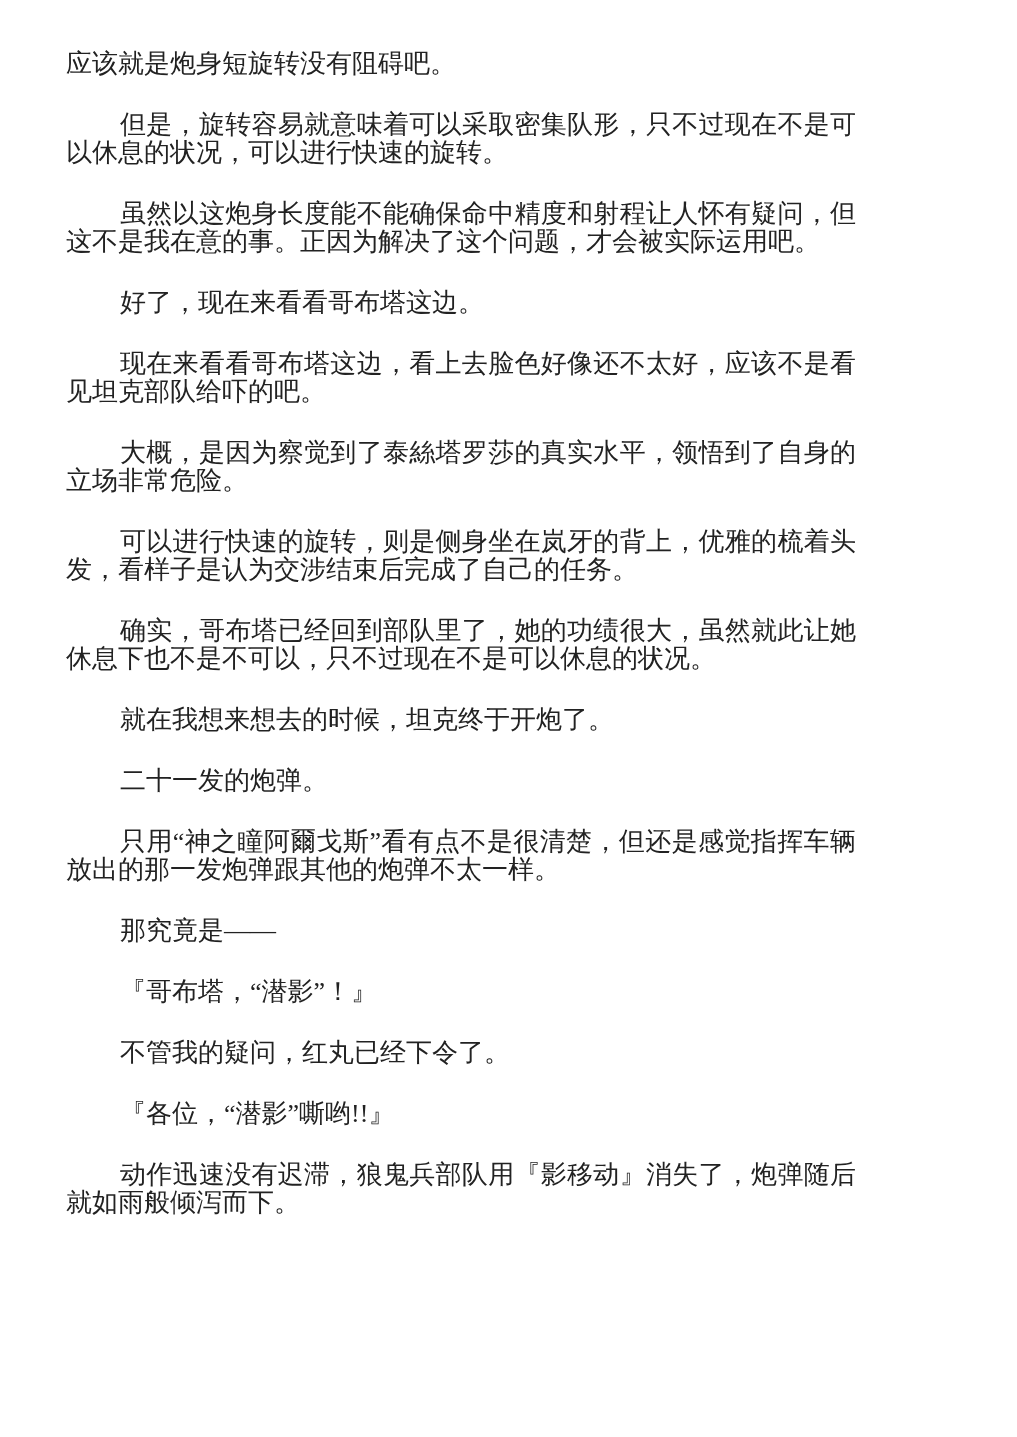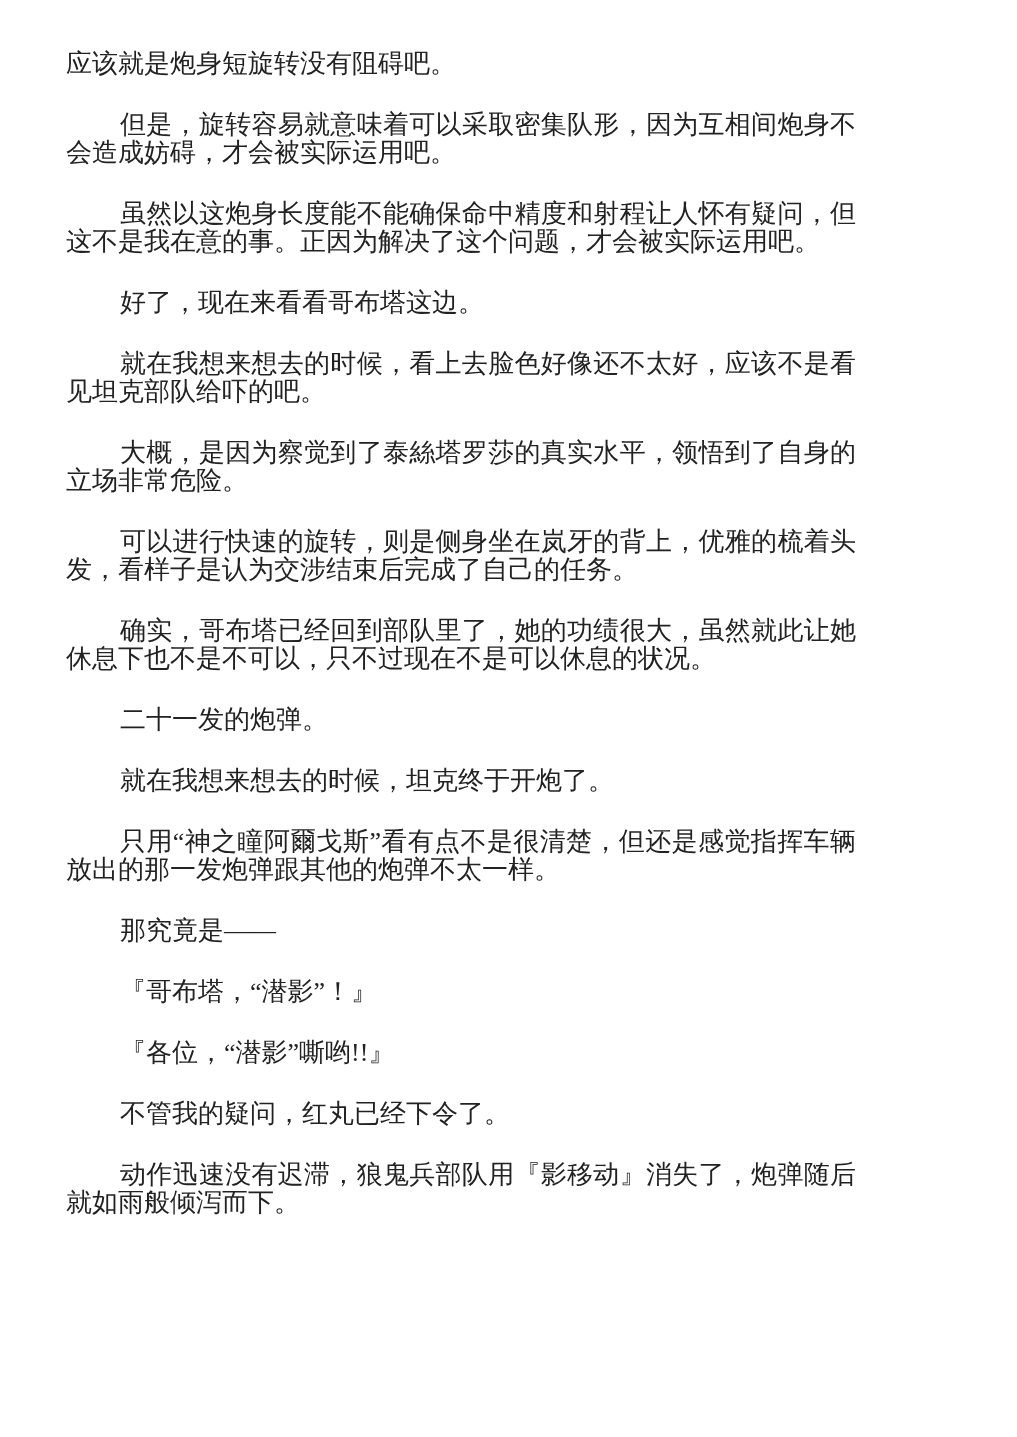--- a/index.html
+++ b/index.html
@@ -32,28 +32,28 @@
   }
   .page p.continuation {
     text-indent: 0;
   }
 </style>
 </head>
 <body>
 
 <div class="page">
   <p class="continuation">应该就是炮身短旋转没有阻碍吧。</p>
-  <p>但是，旋转容易就意味着可以采取密集队形，因为互相间炮身不会造成妨碍，才会被实际运用吧。</p>
+  <p>但是，旋转容易就意味着可以采取密集队形，只不过现在不是可以休息的状况，可以进行快速的旋转。</p>
   <p>虽然以这炮身长度能不能确保命中精度和射程让人怀有疑问，但这不是我在意的事。正因为解决了这个问题，才会被实际运用吧。</p>
   <p>好了，现在来看看哥布塔这边。</p>
-  <p>就在我想来想去的时候，看上去脸色好像还不太好，应该不是看见坦克部队给吓的吧。</p>
+  <p>现在来看看哥布塔这边，看上去脸色好像还不太好，应该不是看见坦克部队给吓的吧。</p>
   <p>大概，是因为察觉到了泰絲塔罗莎的真实水平，领悟到了自身的立场非常危险。</p>
   <p>可以进行快速的旋转，则是侧身坐在岚牙的背上，优雅的梳着头发，看样子是认为交涉结束后完成了自己的任务。</p>
   <p>确实，哥布塔已经回到部队里了，她的功绩很大，虽然就此让她休息下也不是不可以，只不过现在不是可以休息的状况。</p>
+  <p>就在我想来想去的时候，坦克终于开炮了。</p>
   <p>二十一发的炮弹。</p>
-  <p>就在我想来想去的时候，坦克终于开炮了。</p>
   <p>只用“神之瞳阿爾戈斯”看有点不是很清楚，但还是感觉指挥车辆放出的那一发炮弹跟其他的炮弹不太一样。</p>
   <p>那究竟是——</p>
   <p>『哥布塔，“潜影”！』</p>
+  <p>不管我的疑问，红丸已经下令了。</p>
   <p>『各位，“潜影”嘶哟!!』</p>
-  <p>不管我的疑问，红丸已经下令了。</p>
   <p>动作迅速没有迟滞，狼鬼兵部队用『影移动』消失了，炮弹随后就如雨般倾泻而下。</p>
 </div>
 
 </body></html>

